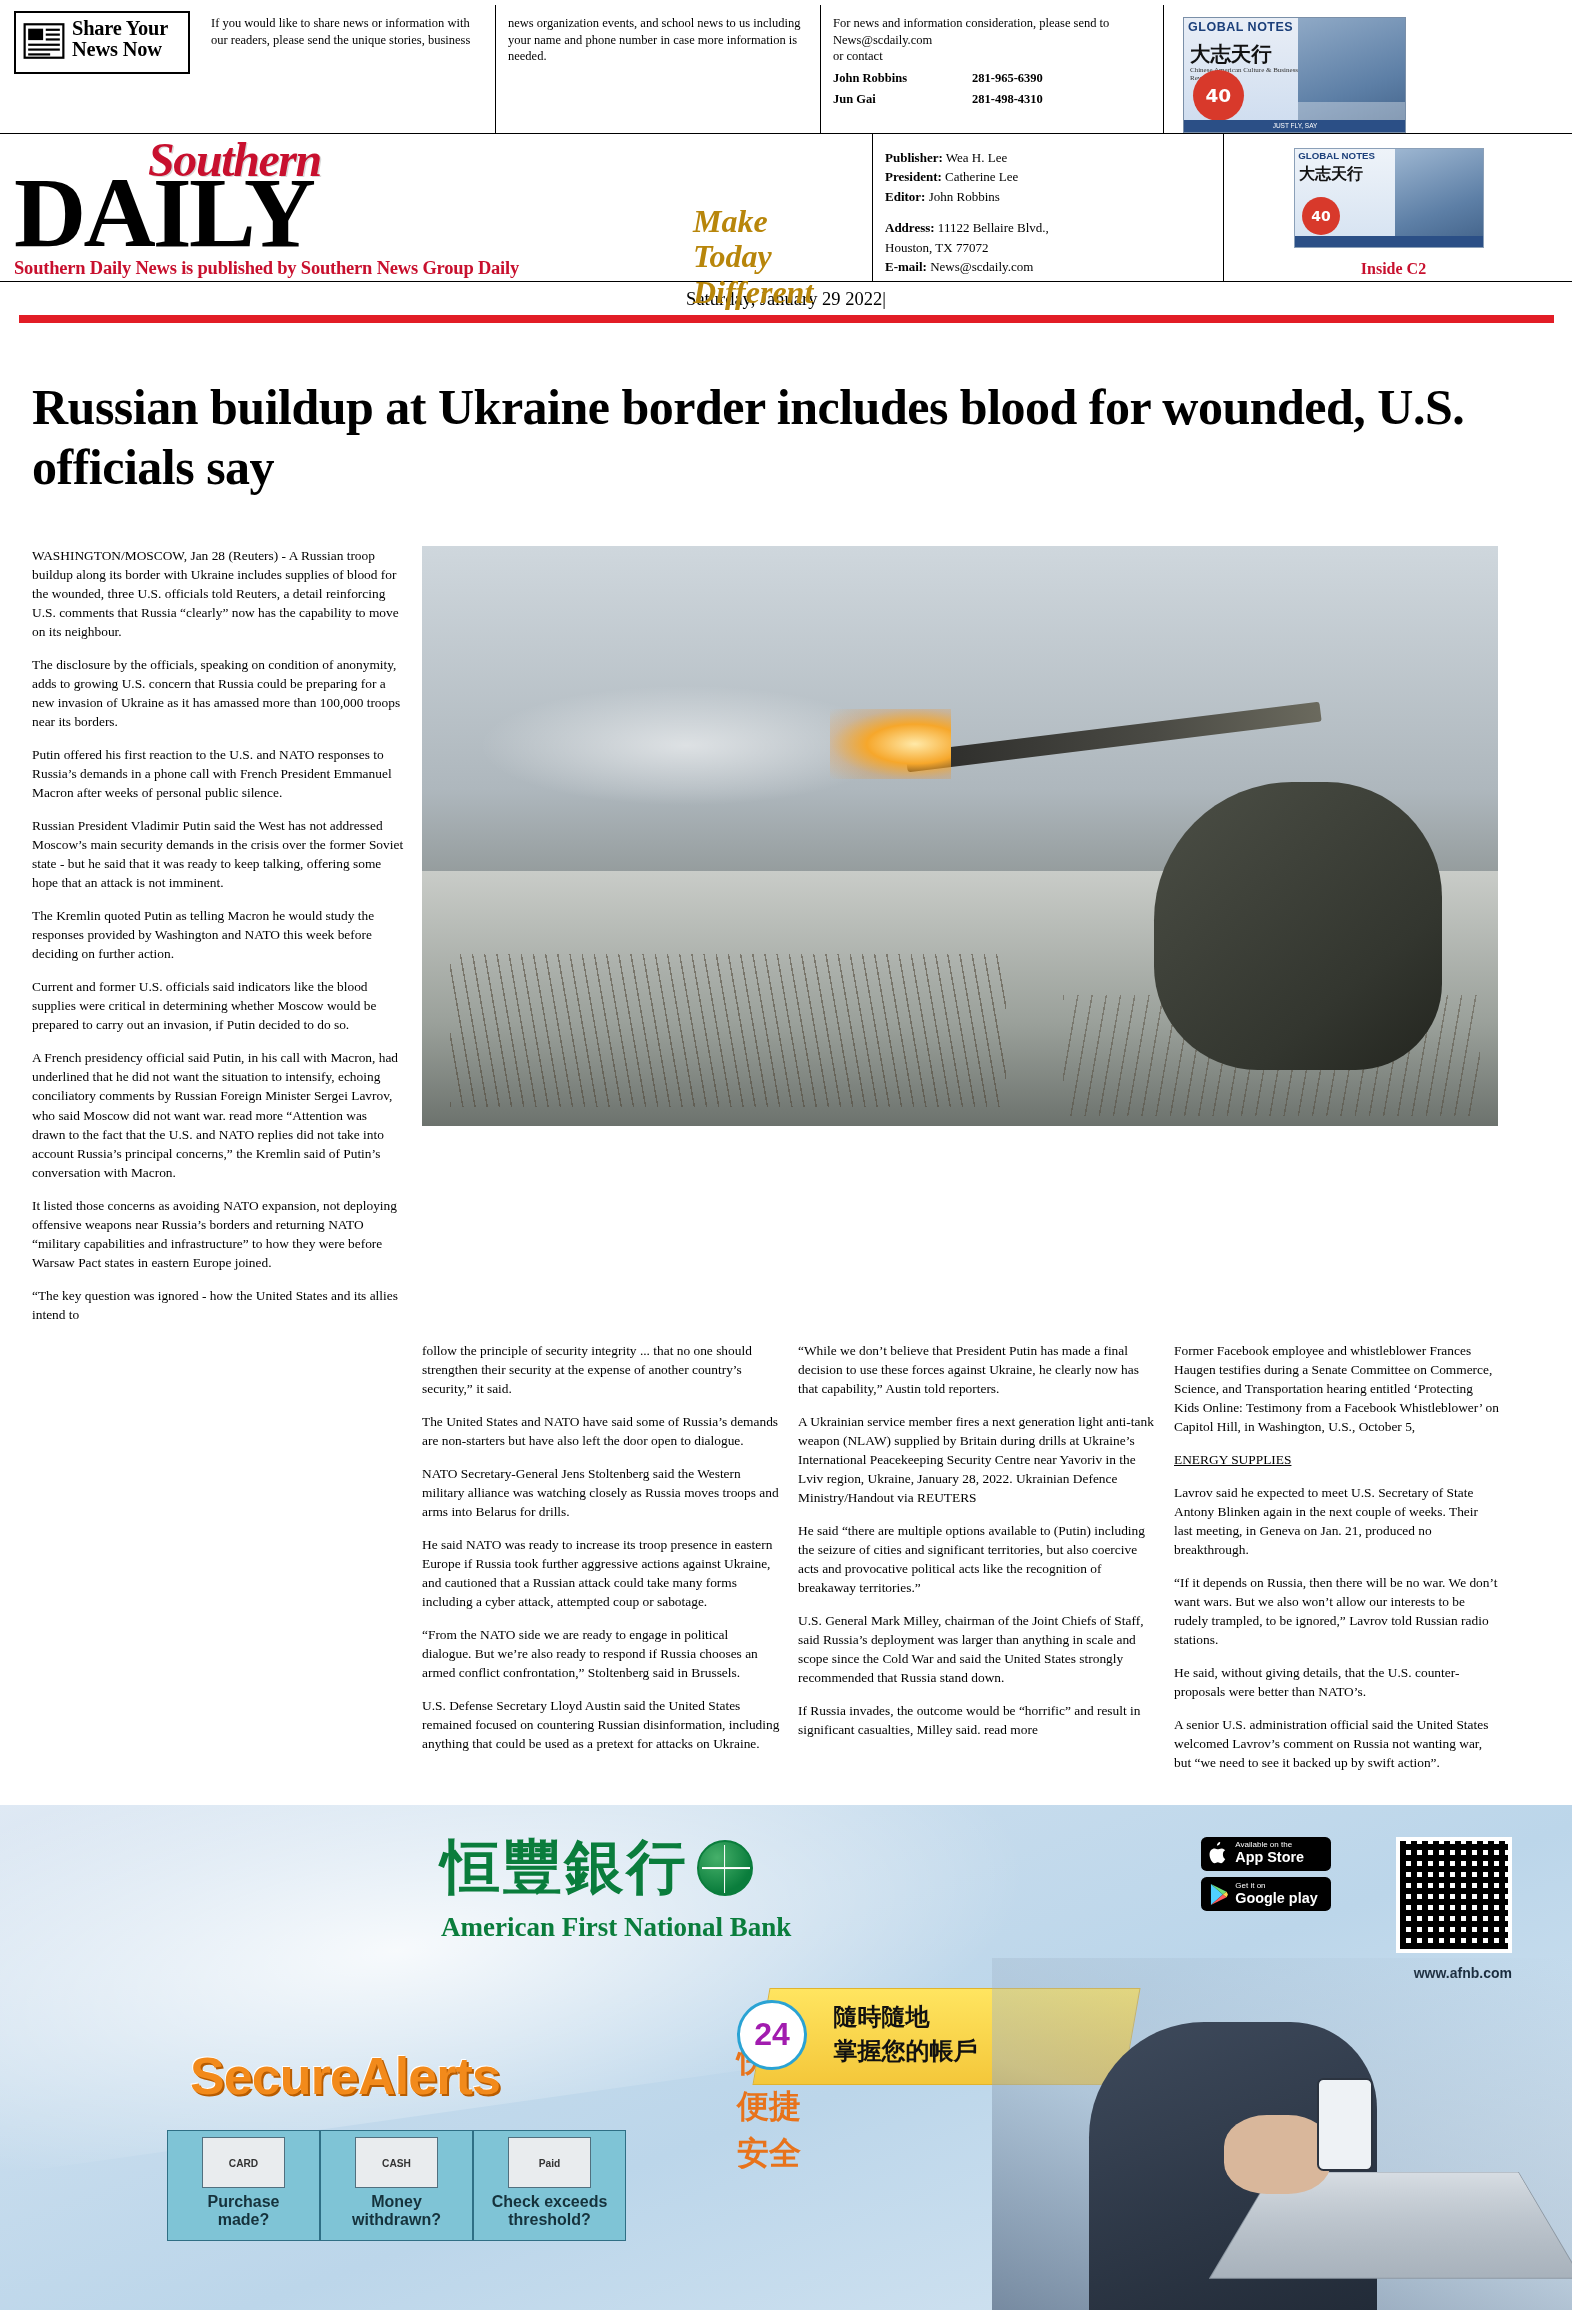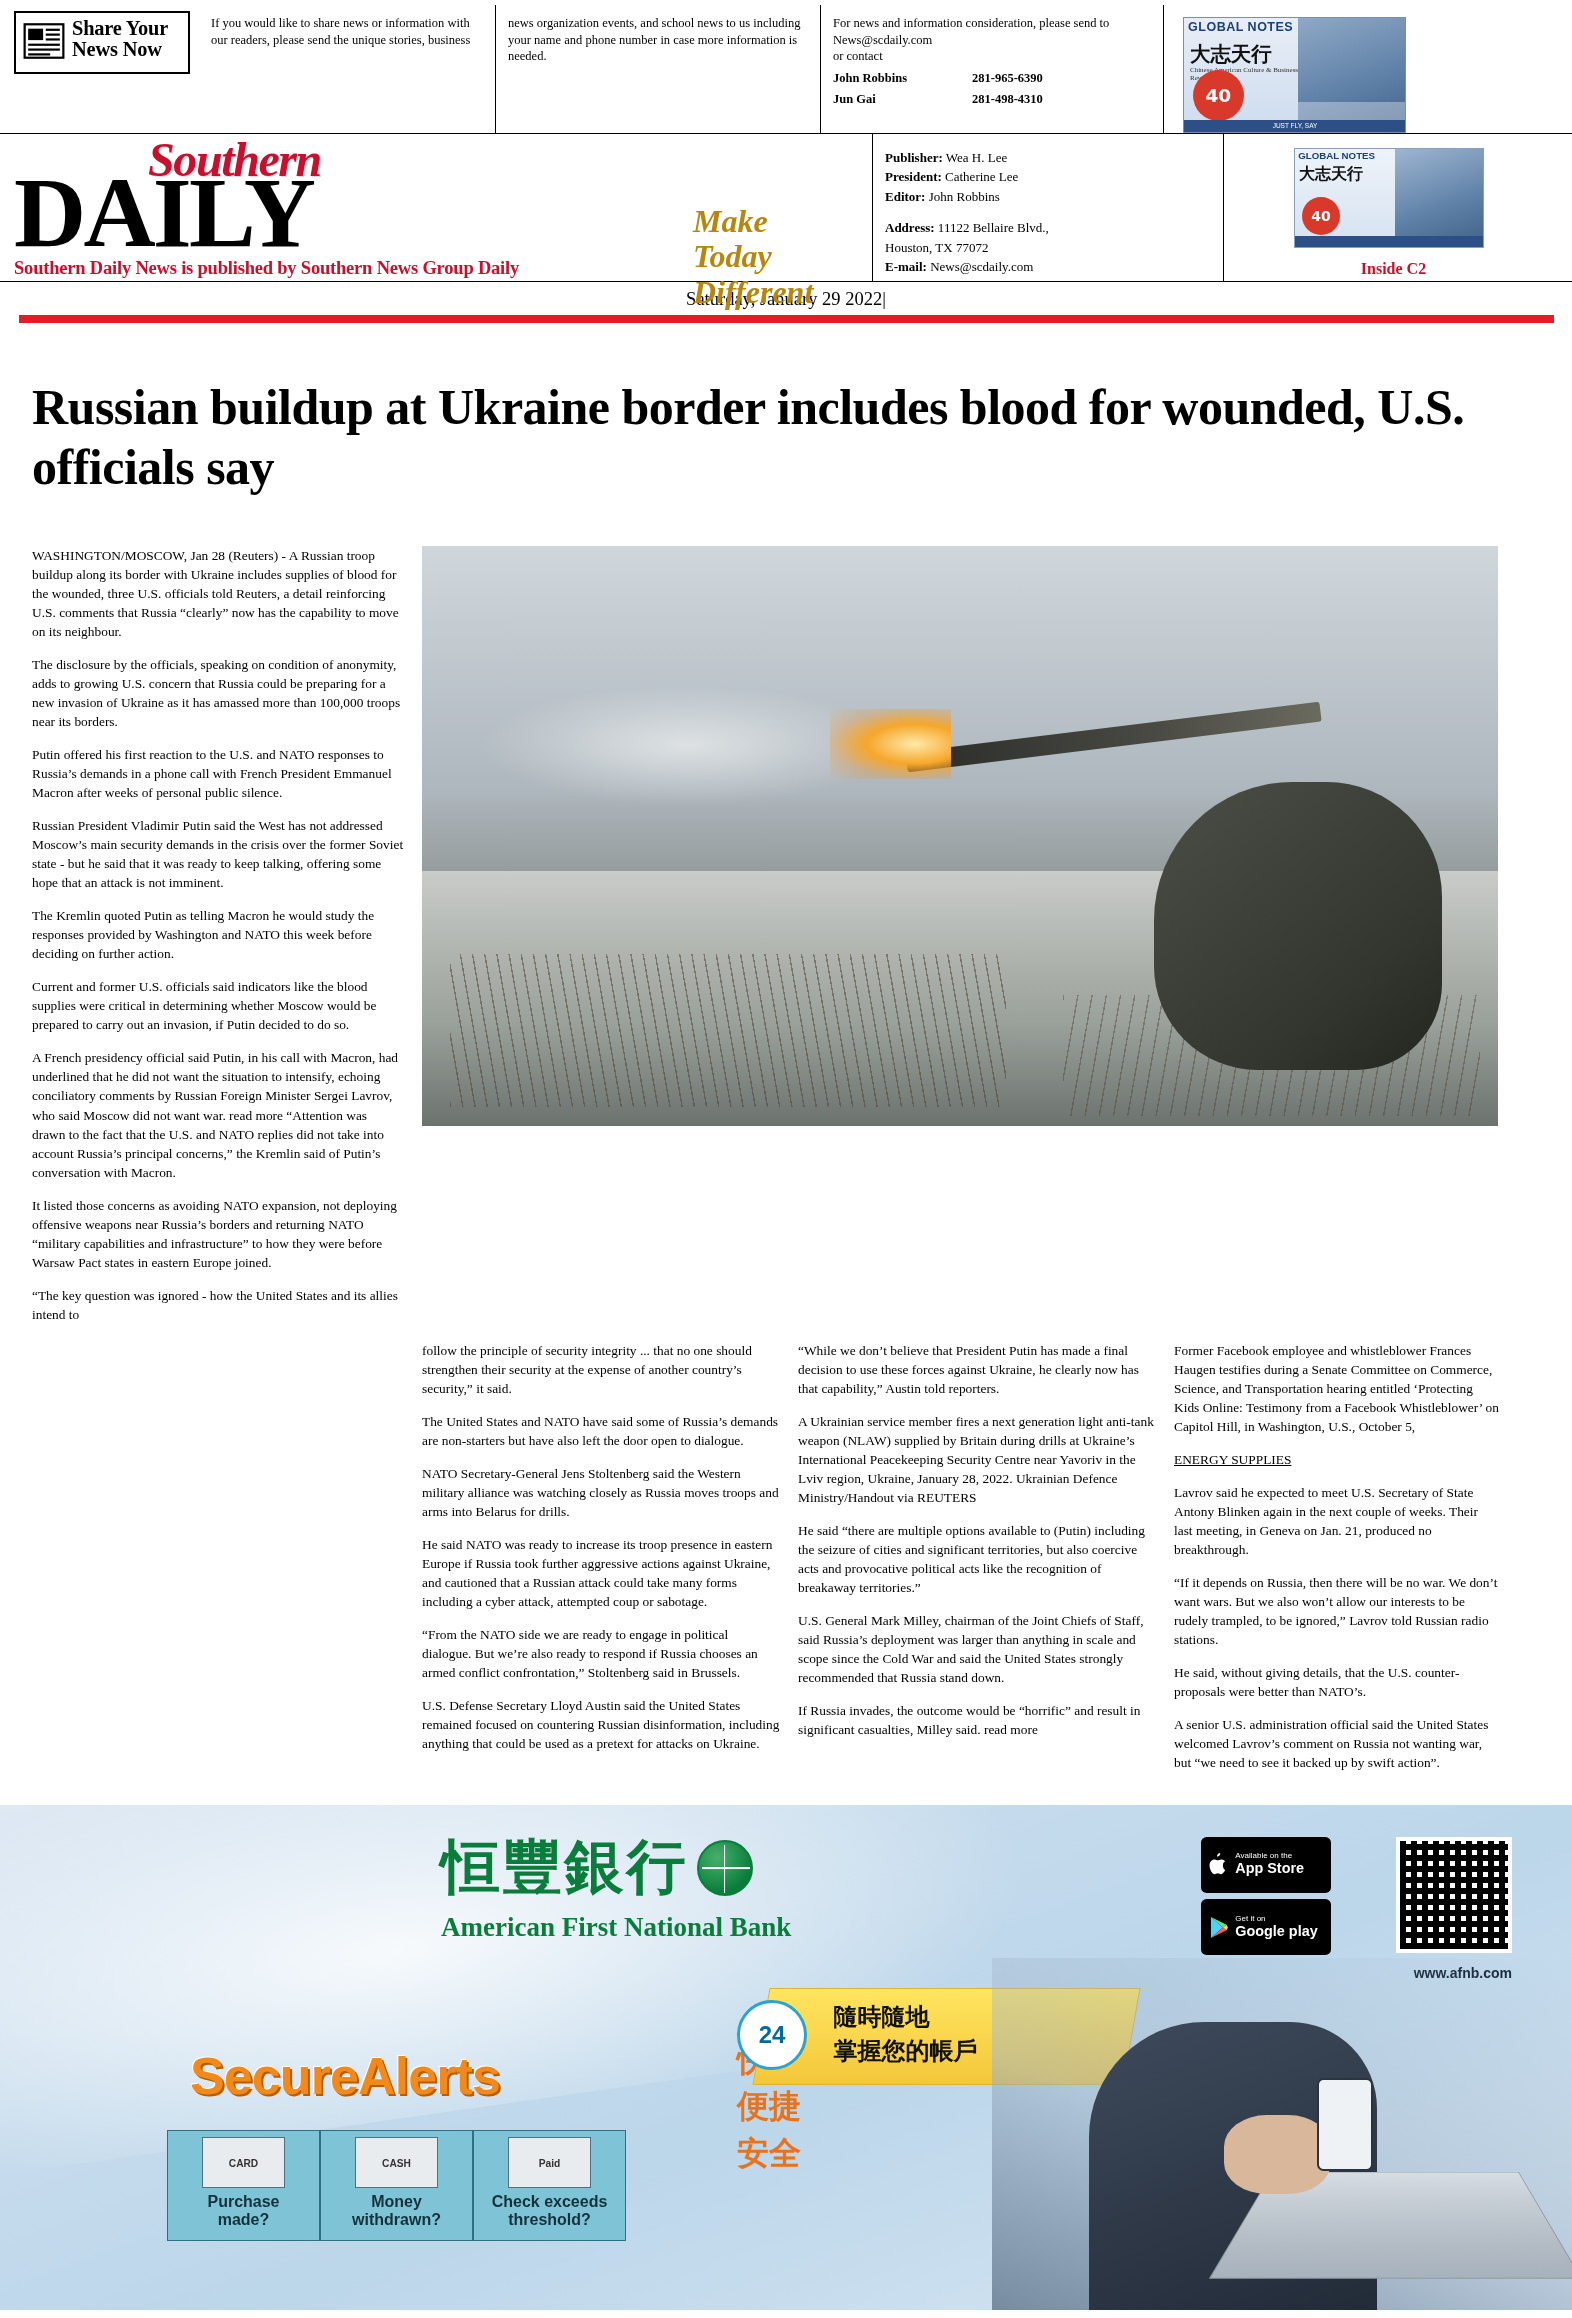--- a/index.html
+++ b/index.html
@@ -323,25 +323,25 @@
     transform: skewX(-10deg);
   }
   .clock-banner-inner {
     transform: skewX(10deg); padding: 12px 0 0 70px;
     font-family:"DejaVu Sans", sans-serif; font-size: 24px; font-weight:bold; color:#111; line-height:1.4;
   }
   .clock-icon {
     position:absolute; left: 737px; top: 195px;
     width: 70px; height:70px; border-radius:35px; background:#fff;
     border: 3.2px solid #2aa3d4; display:flex;align-items:center;justify-content:center;
-    font-family:"Liberation Sans", sans-serif; font-size:24px;font-weight:bold;color:#0369a1;
+    font-family:"Liberation Sans", sans-serif; font-size:32px;font-weight:bold;color:#a21caf;
   }
   .appbtns { position:absolute; right: 241px; top: 32px; }
   .appbtn {
-    width: 130px; height: 56px; background:#000; color:#fff; border-radius:5.6px;
+    width: 130px; height: 34px; background:#000; color:#fff; border-radius:5.6px;
     margin-bottom: 6.5px; display:flex; align-items:center; gap:6.5px; padding: 0 8.3px;
     font-family:"Liberation Sans", sans-serif;
   }
   .appbtn .s1{font-size:8px;display:block;line-height:1.1;}
   .appbtn .s2{font-size:14.4px;font-weight:bold;display:block;line-height:1.1;}
   .qr {
     position:absolute; right: 60px; top: 32px;
     width: 116px; height: 116px;
     background:
       repeating-linear-gradient(90deg,#000 0 5.6px,#fff 5.6px 11px),

